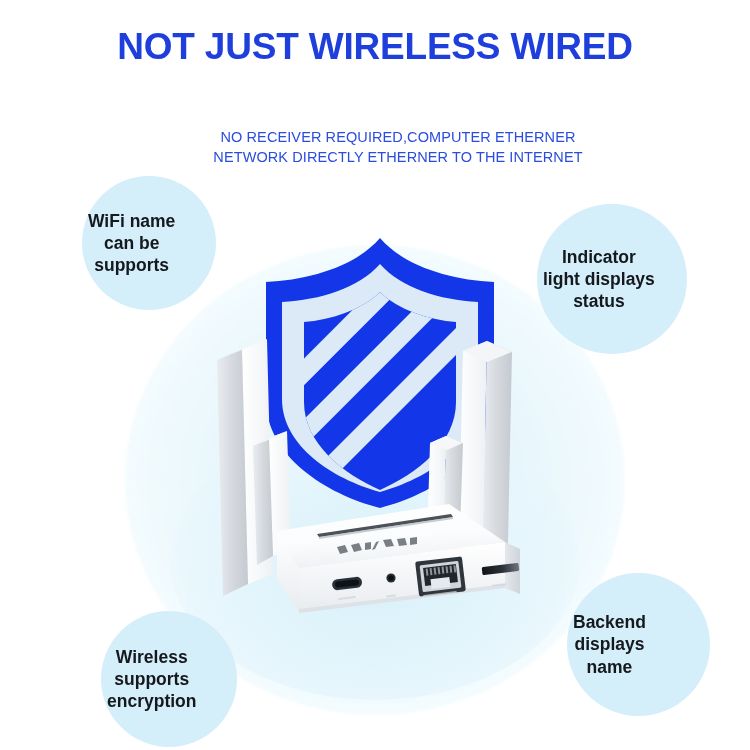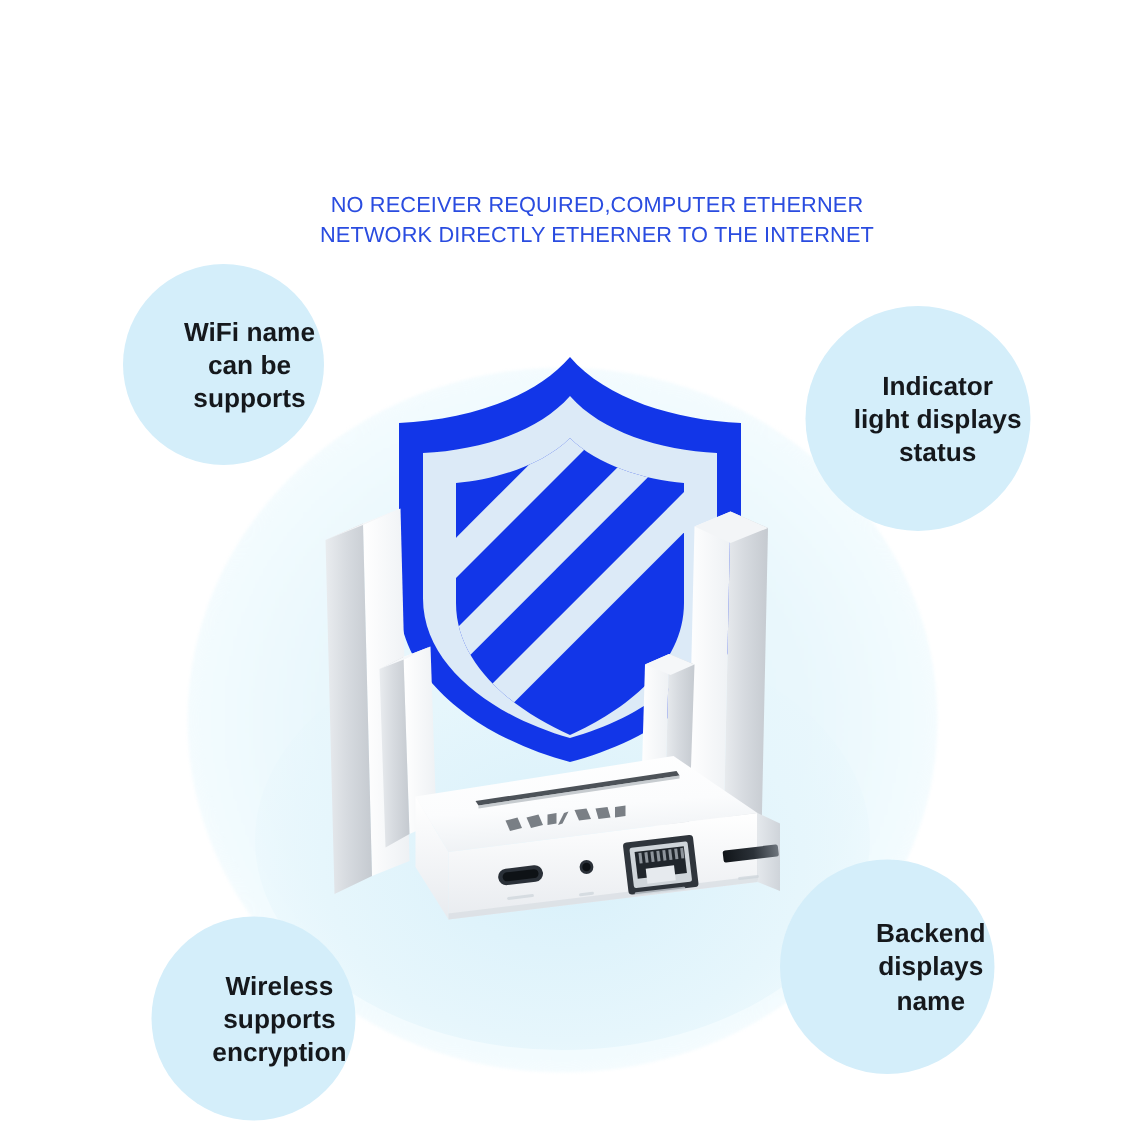--- a/index.html
+++ b/index.html
@@ -76,36 +76,36 @@
         #d8f0fa 0%, #e6f6fc 55%, rgba(255,255,255,0) 80%);
   }
 
   
   .bubble {
     position: absolute;
     border-radius: 50%;
     background: #d4eefa;
     display: flex;
     align-items: center;
-    justify-content: flex-end;
+    justify-content: flex-start;
   }
   .bubble-text {
     text-align: center;
     color: #15181c;
     font-weight: bold;
     font-size: 17.5px;
     line-height: 1.26;
     padding: 0 6px;
   }
   .bubble-text .b-line { display: block; white-space: nowrap; }
 
   #bubble-wifi-name   { left: 82px;  top: 176px; width: 134px; height: 134px; }
   #bubble-indicator   { left: 537px; top: 204px; width: 150px; height: 150px; }
   #bubble-wireless    { left: 101px; top: 611px; width: 136px; height: 136px; }
-  #bubble-backend     { left: 520px; top: 573px; width: 143px; height: 143px; }
+  #bubble-backend     { left: 567px; top: 573px; width: 143px; height: 143px; }
 
   
   .shield-wrap {
     position: absolute;
     left: 252px;
     top: 232px;
     width: 256px;
     height: 278px;
   }
   .shield-wrap svg { display: block; width: 100%; height: 100%; }
@@ -122,20 +122,21 @@
 </style>
 </head>
 <body>
 
 <div id="poster">
 
   <div class="glow"></div>
   <div class="glow2"></div>
 
   <div class="headline">
+    <span class="hl-line">NOT JUST WIRELESS WIRED</span>
   </div>
 
   <div class="subhead">
     <span class="sh-line">NO RECEIVER REQUIRED,COMPUTER ETHERNER</span>
     <span class="sh-line">NETWORK DIRECTLY ETHERNER TO THE INTERNET</span>
   </div>
 
   <div class="shield-wrap">
     <svg viewBox="0 0 256 278" xmlns="http://www.w3.org/2000/svg">
       <defs>

